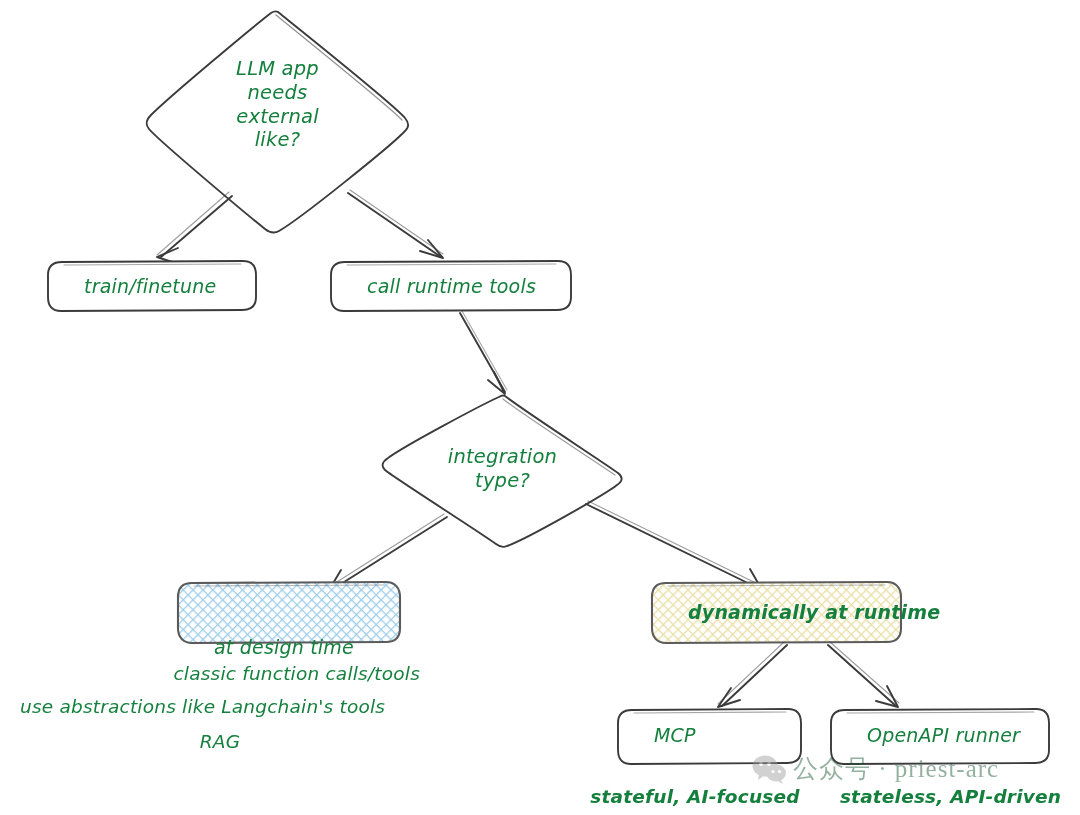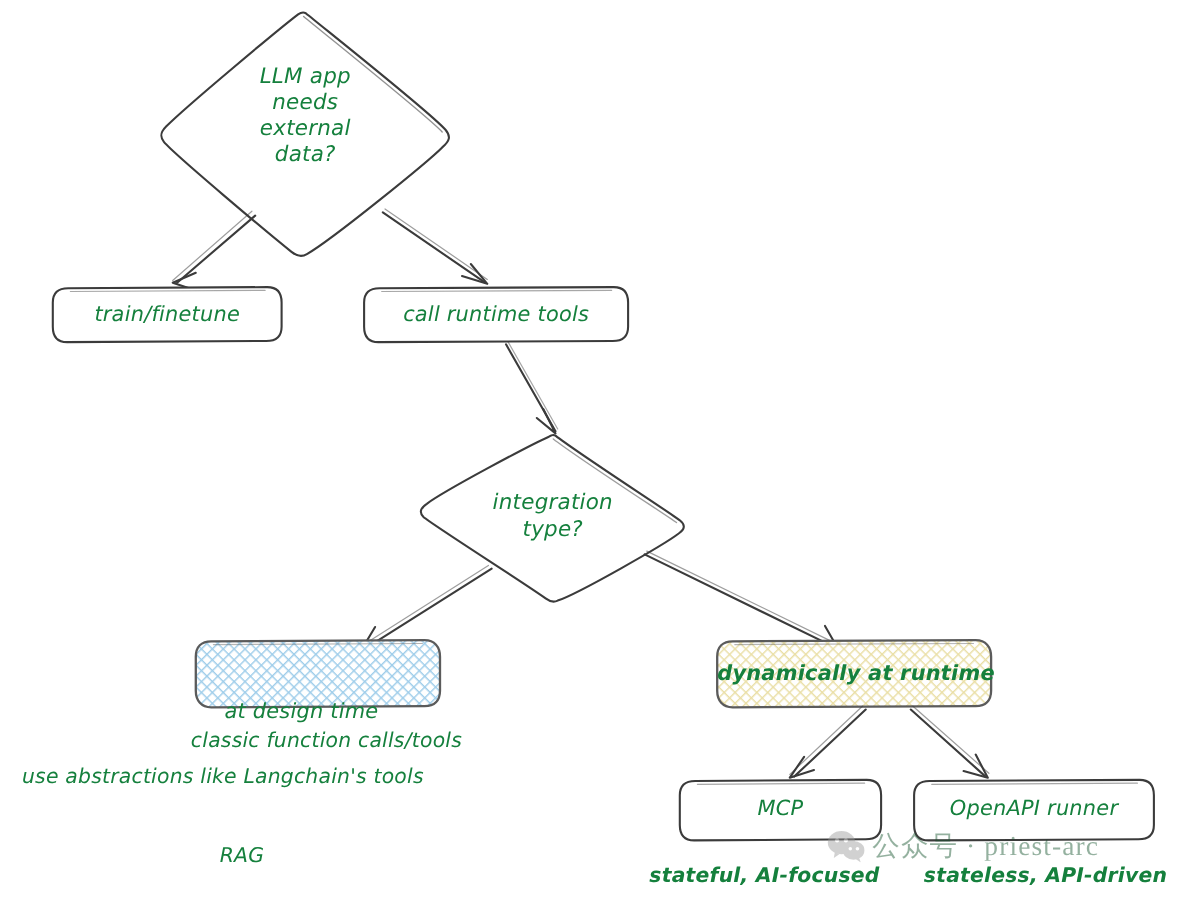--- a/index.html
+++ b/index.html
@@ -25,22 +25,23 @@
     position: absolute;
     color: #15803d;
     font-family: "DejaVu Sans", sans-serif;
     font-style: italic;
     letter-spacing: .2px;
     white-space: pre;
     line-height: 1.22;
     user-select: none;
   }
   .node-label {
-    text-align: center;
+    text-align: left;
     font-size: 19px;
+    margin-left: 36px;
   }
   .diamond-label {
     text-align: center;
     font-size: 19.5px;
   }
   .note {
     font-size: 18.5px;
   }
   .caption {
     font-size: 18.5px;
@@ -183,39 +184,39 @@
     <g>
       <path d="M845,710 L1036,709 C1045,709 1049,714 1049,723 L1049,750
                C1049,759 1044,763 1035,763 L844,764 C835,764 831,759 831,750
                L831,723 C831,714 836,710 845,710 Z" fill="#ffffff"></path>
       <path d="M847,713 L1034,712" stroke-width="1.1" opacity=".45"></path>
     </g>
 
   </g>
 </svg>
 
-<div class="tx diamond-label" style="left:195px; top:57px; width:165px;"><span>LLM app</span><br><span>needs</span><br><span>external</span><br><span>data?</span></div>
+<div class="tx diamond-label" style="left:195px; top:57px; width:165px;"><span>LLM app</span><br><span>needs</span><br><span>external</span><br><span>like?</span></div>
 
 <div class="tx node-label" style="left:48px; top:275px; width:208px;">train/finetune</div>
 
 <div class="tx node-label" style="left:331px; top:275px; width:240px;">call runtime tools</div>
 
 <div class="tx diamond-label" style="left:420px; top:445px; width:165px;"><span>integration</span><br><span>type?</span></div>
 
 <div class="tx node-label" style="left:178px; top:636px; width:192px; font-weight:400;">at design time</div>
 
 <div class="tx node-label" style="left:652px; top:601px; width:249px; font-weight:600;">dynamically at runtime</div>
 
 <div class="tx node-label" style="left:618px; top:724px; width:183px;">MCP</div>
 
 <div class="tx node-label" style="left:831px; top:724px; width:218px;">OpenAPI runner</div>
 
 <div class="tx note" style="left:20px; top:663px; width:400px; text-align:right;">classic function calls/tools</div>
 <div class="tx note" style="left:20px; top:696px; width:400px; text-align:left;">use abstractions like Langchain's tools</div>
-<div class="tx note" style="left:20px; top:731px; width:400px; text-align:center;margin-top:37px;">RAG</div>
+<div class="tx note" style="left:20px; top:731px; width:400px; text-align:center;">RAG</div>
 
 <div class="tx caption" style="left:580px; top:786px; width:230px; text-align:center; font-weight:600;">stateful, AI-focused</div>
 <div class="tx caption" style="left:833px; top:786px; width:235px; text-align:center; font-weight:600;">stateless, API-driven</div>
 
 <div id="watermark">
   <svg class="wm-icon" width="34" height="30" viewBox="0 0 34 30">
     <ellipse cx="13" cy="12" rx="12.5" ry="10.5" fill="#9b9b9b"></ellipse>
     <polygon points="7,20 6,26 11,22.5" fill="#9b9b9b"></polygon>
     <circle cx="9" cy="10" r="1.9" fill="#ffffff"></circle>
     <circle cx="17" cy="10" r="1.9" fill="#ffffff"></circle>

